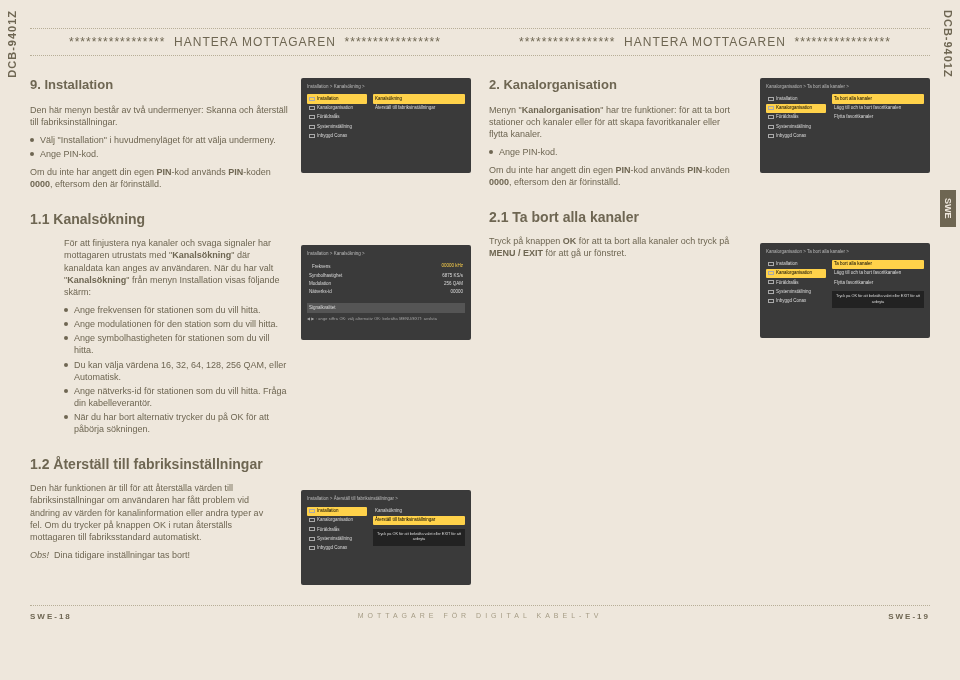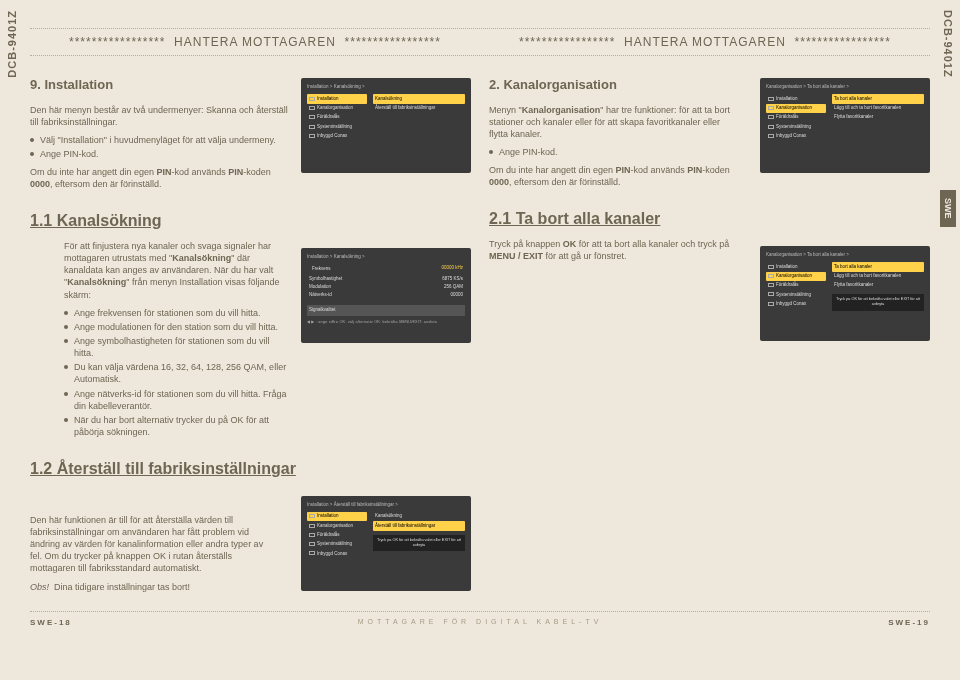--- a/index.html
+++ b/index.html
@@ -15,21 +15,21 @@
     width: 900px; margin: 0 auto;
     position: relative;
   }
   .rule-top { border-bottom: 1px dotted #b7ae97; margin: 28px 0 0 0; }
   .header-row { display: flex; justify-content: space-between; padding: 6px 0 6px 0; }
   .hdr { font-size: 12px; letter-spacing: 1px; color: #6e6652; text-align:center; flex:1;}
   .rule-mid { border-bottom: 1px dotted #b7ae97; margin-bottom: 14px; }
   .cols { display: flex; gap: 18px; }
   .col { flex: 1; font-size: 9px; line-height: 1.35; }
   h2.sec { font-size: 13px; font-weight: bold; color: #6e6652; margin: 6px 0 10px 0; }
-  h3.sub { font-size: 16px; font-weight: bold; margin: 14px 0 8px 0; text-decoration: underline; }
+  h3.sub { font-size: 14px; font-weight: bold; margin: 14px 0 8px 0; }
   .bullets { margin: 6px 0 6px 0; }
   .bullets div { position: relative; padding-left: 10px; margin-bottom: 2px; }
   .bullets div::before { content: ""; width:4px; height:4px; background:#6e6652; border-radius:50%; position:absolute; left:0; top:4px; }
   .tvbox {
     width: 170px; height: 95px;
     background: #3a3a3a;
     border-radius: 2px;
     padding: 6px;
     margin: 8px 0;
     color: #ddd;
@@ -157,21 +157,21 @@
           <div class="fieldrow">
               <span>Nätverks-id</span>
               <span>00000</span>
             </div>
           <div style="margin-top:6px; padding:2px; background:#555;">Signalkvalitet</div>
           <div class="hint">◀ ▶ : ange siffra   OK: välj alternativ   OK: bekräfta   MENU/EXIT: avsluta</div>
         </div>
       </div>
 
       <h3 class="sub">1.2 Återställ till fabriksinställningar</h3>
-      <div style="display:flex; gap:24px;align-items:flex-end;">
+      <div style="display:flex; gap:24px;">
         <div style="flex:1;">
           <p>Den här funktionen är till för att återställa värden till fabriksinställningar om användaren har fått problem vid ändring av värden för kanalinformation eller andra typer av fel. Om du trycker på knappen OK i rutan återställs mottagaren till fabriksstandard automatiskt.</p>
           <p>
             <em class="i">Obs!</em>&nbsp;&nbsp;<span>Dina tidigare inställningar tas bort!</span>
           </p>
         </div>
         <div class="tvbox">
           <div class="crumb">Installation &gt; Återställ till fabriksinställningar &gt;</div>
           <div class="row">
             <div class="side">

